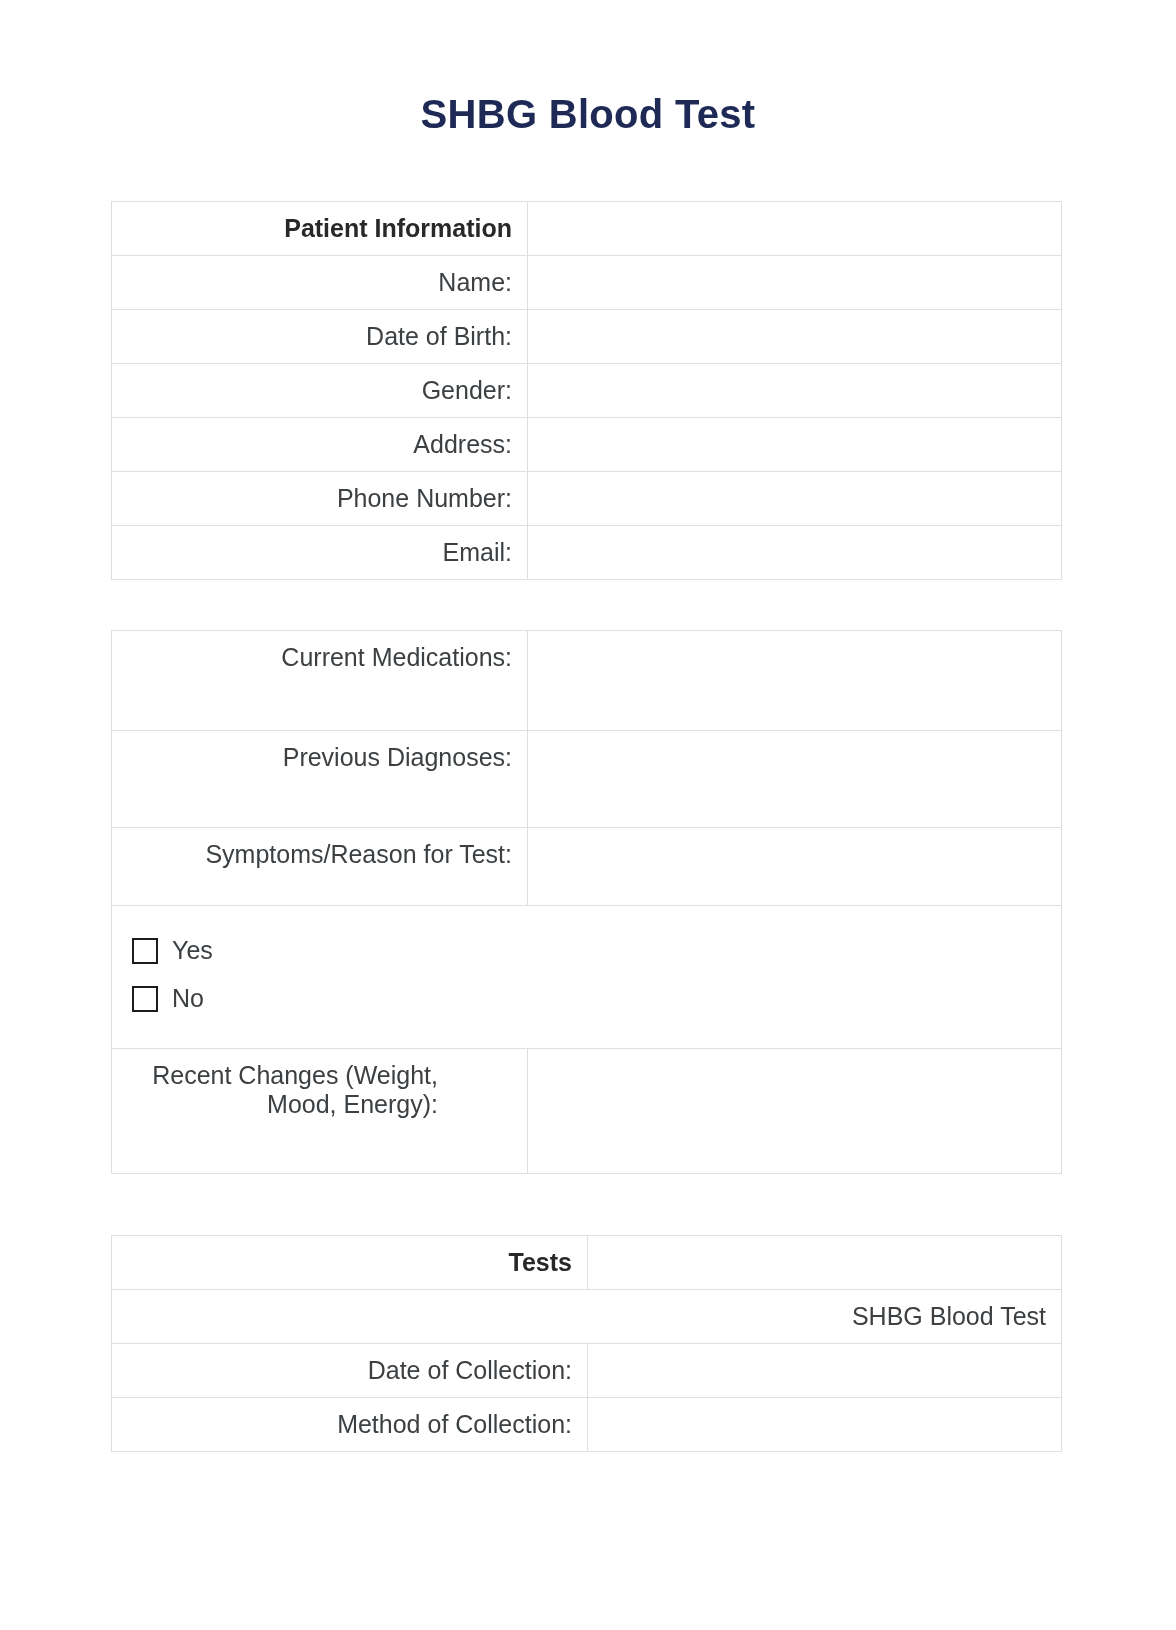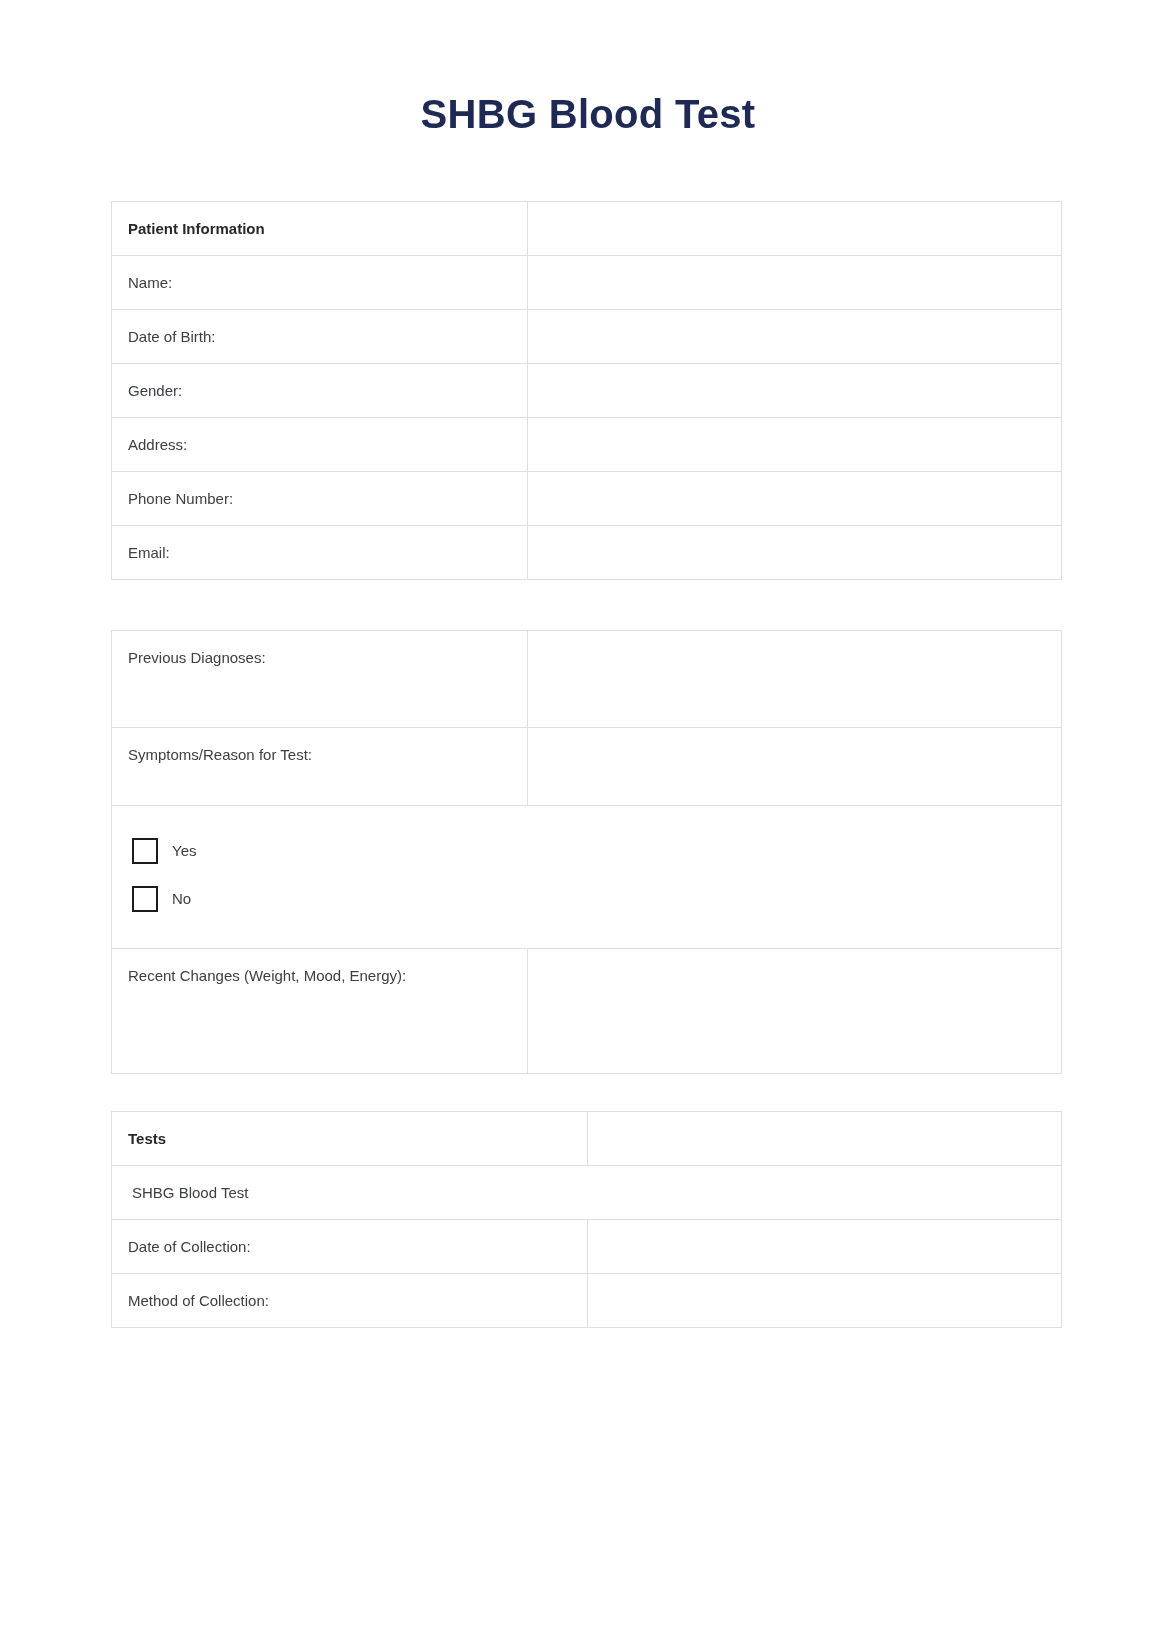--- a/index.html
+++ b/index.html
@@ -16,24 +16,24 @@
   }
   h1.title{
     margin:0;padding-top:88px;height:52px;line-height:52px;
     font-size:40px;font-weight:bold;text-align:center;
     color:var(--title-color);letter-spacing:0.3px;
   }
   .doc{margin-left:111px;width:951px;}
   .tbl{border:1px solid var(--border-color);background:#ffffff;}
   .t1{margin-top:61px;}
   .t2{margin-top:50px;}
-  .t3{margin-top:37px;}
+  .t3{margin-top:61px;}
   .row{display:flex;border-bottom:1px solid var(--border-color);box-sizing:border-box;}
   .row:last-child{border-bottom:none;}
-  .cell{font-size:15px;line-height:29px;color:var(--label-color);box-sizing:border-box;}
+  .cell{font-size:25px;line-height:29px;color:var(--label-color);box-sizing:border-box;text-align:right;}
   .cl{width:416px;min-width:416px;border-right:1px solid var(--border-color);padding:12px 15px 12px 16px;}
   .t3 .cl{width:476px;min-width:476px;}
   .cr{flex:1;padding:12px 15px 12px 20px;}
   .header{font-weight:bold;color:var(--header-text-color);}
   .lbl{display:block;}
   .lbl-w270{max-width:270px;}
   .lbl-w310{max-width:310px;}
   
   .rh50{min-height:50px;} .rh49{min-height:49px;} .rh48{min-height:48px;}
   .rh75{min-height:75px;} .rh100{min-height:100px;} .rh97{min-height:97px;gap:21px;}
@@ -80,20 +80,24 @@
         <div class="cell cl">Phone Number:</div>
         <div class="cell cr"></div>
       </div>
       <div class="row rh49">
         <div class="cell cl">Email:</div>
         <div class="cell cr"></div>
       </div>
     </section>
 
     <section class="tbl t2">
+      <div class="row rh100">
+        <div class="cell cl">Current Medications:</div>
+        <div class="cell cr"></div>
+      </div>
       <div class="row rh97">
         <div class="cell cl">Previous Diagnoses:</div>
         <div class="cell cr"></div>
       </div>
       <div class="row rh78">
         <div class="cell cl">Symptoms/Reason for Test:</div>
         <div class="cell cr"></div>
       </div>
       <div class="row rh143">
         <div class="cell cr fam-cell">

